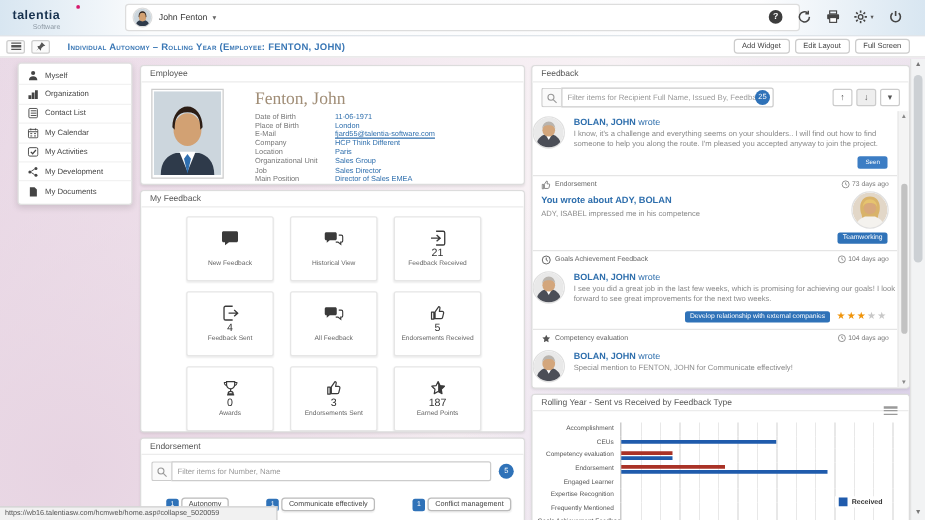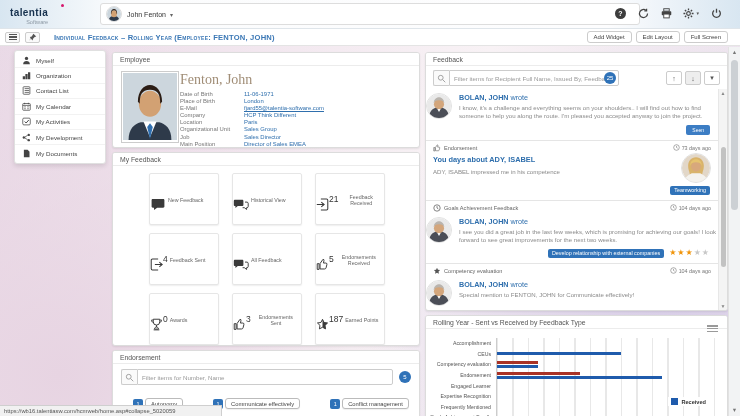--- a/index.html
+++ b/index.html
@@ -35,31 +35,31 @@
   .sidebar{position:absolute;left:14px;top:50px;width:92px;background:#fff;border:1px solid #e0e0e0;border-radius:3px;box-shadow:0 2px 5px rgba(0,0,0,.12);z-index:20;padding:2px 0}
   .sitem{display:flex;align-items:center;height:15.4px;padding:0 7px;border-bottom:1px solid #f2f2f2}
   .sitem:last-child{border-bottom:none}
   .sico{width:9px;height:9px;flex:none;margin-right:5px}
   .slabel{font-size:6.2px;color:#444}
   
   .panel{position:absolute;background:#fff;border:1px solid #dcdcdc;border-radius:3px;box-shadow:0 1px 2px rgba(0,0,0,.08);overflow:hidden}
   .phead{height:13px;display:flex;align-items:center;padding:0 7px;font-size:6.8px;color:#555;border-bottom:1px solid #ececec;background:#fff}
   
   #employee{left:112px;top:52px;width:308px;height:96px}
-  .ebody{display:flex;padding:5px 8px;gap:1px}
+  .ebody{display:flex;padding:5px 8px;gap:25px}
   .eph{width:58px;height:72px;border:1px solid #ccc;background:#fff;padding:1px;flex:none}
   .ename{font-family:"Liberation Serif",serif;font-size:14px;color:#a08d76;margin:1px 0 3px}
   .er{display:flex;font-size:5.9px;line-height:7.1px}
   .el{width:64px;color:#777;flex:none}
   .ev{color:#2f6fad;text-decoration:none}
   a.ev{text-decoration:underline}
   
   #myfeedback{left:112px;top:152px;width:308px;height:194px}
   .tgrid{padding:7px 0 0 36px;display:grid;grid-template-columns:repeat(3,70px);gap:8px 13px}
-  .tile{height:52px;border:1px solid #e6e6e6;border-radius:2px;box-shadow:0 1px 1.5px rgba(0,0,0,.07);display:flex;flex-direction:row;align-items:center;background:#fff}
+  .tile{height:52px;border:1px solid #e6e6e6;border-radius:2px;box-shadow:0 1px 1.5px rgba(0,0,0,.07);display:flex;flex-direction:column;align-items:center;background:#fff}
   .tico{height:17px;margin-top:6px;display:flex;align-items:flex-end;justify-content:center}
   .tcount{font-size:8.5px;color:#333;height:10px;line-height:10px}
   .tlabel{font-size:5.3px;color:#666;margin-top:1px;text-align:center;padding:0 2px}
   
   #endorsement{left:112px;top:350px;width:308px;height:80px}
   .srow{display:flex;align-items:center;margin:5px 8px 0}
   .magbox{width:16px;height:16px;border:1px solid #ccc;border-right:none;border-radius:2px 0 0 2px;display:flex;align-items:center;justify-content:center;background:#fafafa;flex:none}
   input.flt{flex:1;height:16px;border:1px solid #ccc;border-radius:0 2px 2px 0;font-size:6.2px;padding:0 4px;color:#333;outline:none;background:#fff;min-width:0}
   input.flt::placeholder{color:#999}
   .cbadge{min-width:12px;height:12px;border-radius:7px;background:#2f72b8;color:#fff;font-size:6px;display:flex;align-items:center;justify-content:center;margin-left:6px;padding:0 2px;flex:none}
@@ -175,21 +175,21 @@
         <i></i>
         <i></i>
         <i></i>
       </span>
     </span>
   <span class="tbtn-sq">
     <svg viewBox="0 0 12 12" width="9" height="9">
         <path d="M7.2 1l3.8 3.8-2.1.5L6.7 7.5 6.2 10 3.9 7.7 1.2 10.4l2.4-3L2.5 5.2 5 4.7z" fill="#555"></path>
       </svg>
   </span>
-  <span class="crumb">Individual Feedback – Rolling Year (Employee: FENTON, JOHN)</span>
+  <span class="crumb">Individual Autonomy – Rolling Year (Employee: FENTON, JOHN)</span>
   <span class="tb-right">
     <button class="tbtn">Add Widget</button>
     <button class="tbtn">Edit Layout</button>
     <button class="tbtn">Full Screen</button>
   </span>
 </div>
 
 <div class="sidebar">
   <div class="sitem">
     <span class="sico">
@@ -485,21 +485,21 @@
         <span class="age">
           <svg viewBox="0 0 10 10" width="7" height="7">
               <circle cx="5" cy="5" r="4" fill="none" stroke="#888"></circle>
               <path d="M5 2.8V5l1.6 1" fill="none" stroke="#888"></path>
             </svg>
           <span>73 days ago</span>
         </span>
       </div>
       <div class="item2wrap">
         <div class="fc2">
-          <div class="ftitle">You days about ADY, ISABEL</div>
+          <div class="ftitle">You wrote about ADY, BOLAN</div>
           <div class="fbody">ADY, ISABEL impressed me in his competence</div>
         </div>
         <span class="fav lg">
           <svg viewBox="0 0 30 30">
               <circle cx="15" cy="15" r="15" fill="#e2d7c8"></circle>
               <path d="M15 3.5c-5.2 0-8.4 4-8.4 9.2 0 3 .6 5 1.2 6.2l.9 4.6c1 2 3.1 3 6.3 3s5.3-1 6.3-3l.9-4.6c.6-1.2 1.2-3.2 1.2-6.2 0-5.2-3.2-9.2-8.4-9.2z" fill="#d9b36a"></path>
               <circle cx="15" cy="13.5" r="5.2" fill="#d8a87c"></circle>
               <path d="M8.8 12.5c0-4.2 2.7-6.8 6.2-6.8s6.2 2.6 6.2 6.8c-1-2.6-2.6-3.6-6.2-3.6s-5.2 1-6.2 3.6z" fill="#e6c36f"></path>
               <path d="M3.5 26.5c2-4 5.2-5 7.2-6h8.6c2 1 5.2 2 7.2 6a15 15 0 0 1-23 0z" fill="#f4f2ee"></path>
             </svg>

